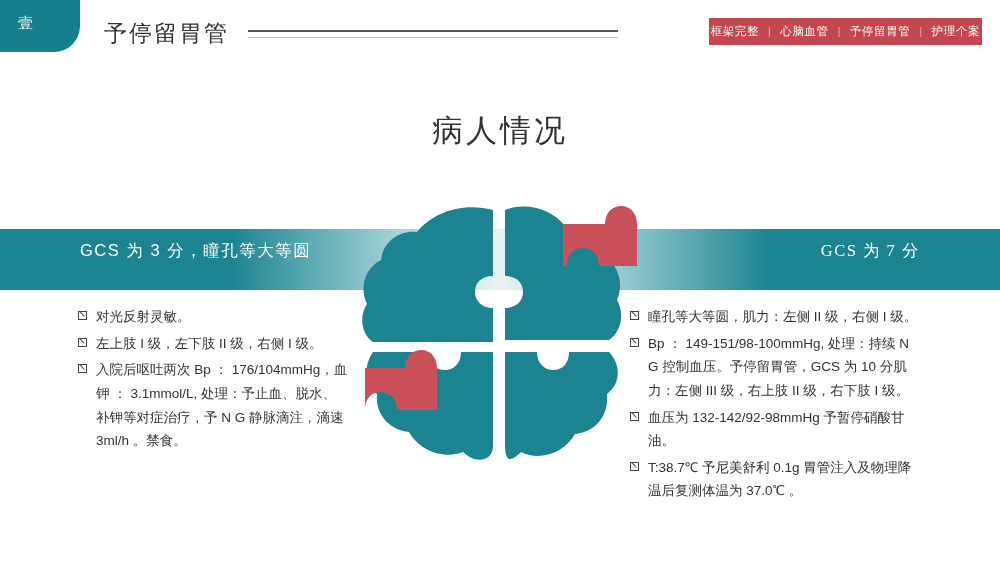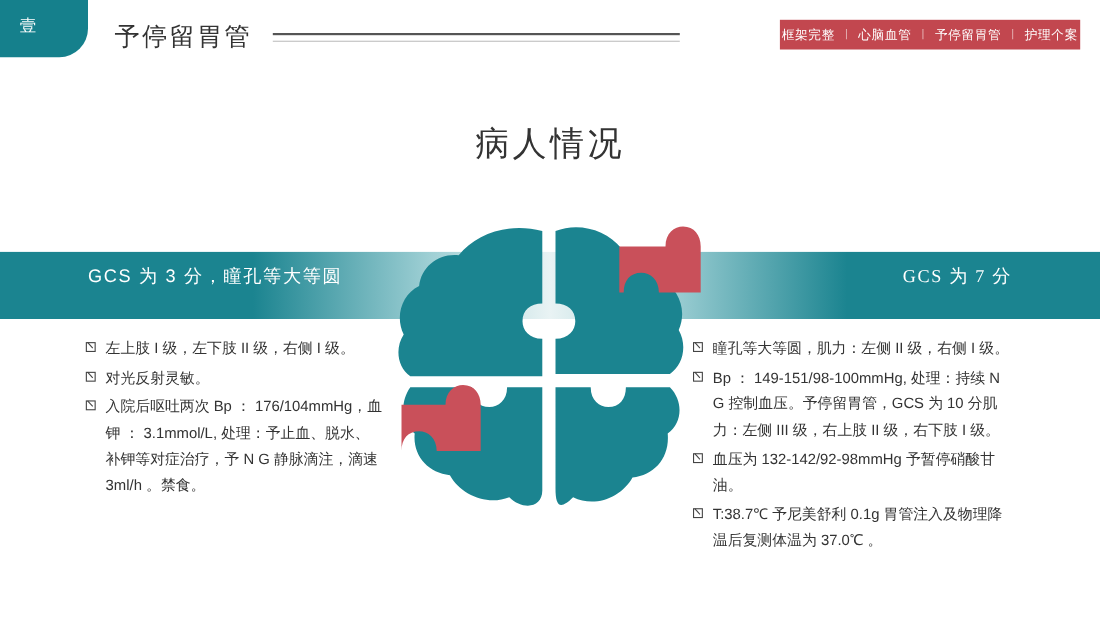--- a/index.html
+++ b/index.html
@@ -261,28 +261,28 @@
       L44,228
       C44,216 36,210 28,210
       C18,210 12,217 12,228
       Z" transform="translate(-2,-6)"></path>
   </svg>
 </div>
 
 <div class="col col-left">
   <div class="bullet-row">
     <span class="bullet-mark"></span>
+    <span class="bullet-text">对光反射灵敏。</span>
+  </div>
+  <div class="bullet-row">
+    <span class="bullet-mark"></span>
     <span class="bullet-text">左上肢 I 级，左下肢 II 级，右侧 I 级。</span>
   </div>
   <div class="bullet-row">
     <span class="bullet-mark"></span>
-    <span class="bullet-text">对光反射灵敏。</span>
-  </div>
-  <div class="bullet-row">
-    <span class="bullet-mark"></span>
     <span class="bullet-text">入院后呕吐两次 Bp ： 176/104mmHg，血钾 ： 3.1mmol/L, 处理：予止血、脱水、补钾等对症治疗，予 N G 静脉滴注，滴速 3ml/h 。禁食。</span>
   </div>
 </div>
 
 <div class="col col-right">
   <div class="bullet-row">
     <span class="bullet-mark"></span>
     <span class="bullet-text">瞳孔等大等圆，肌力：左侧 II 级，右侧 I 级。</span>
   </div>
   <div class="bullet-row">

